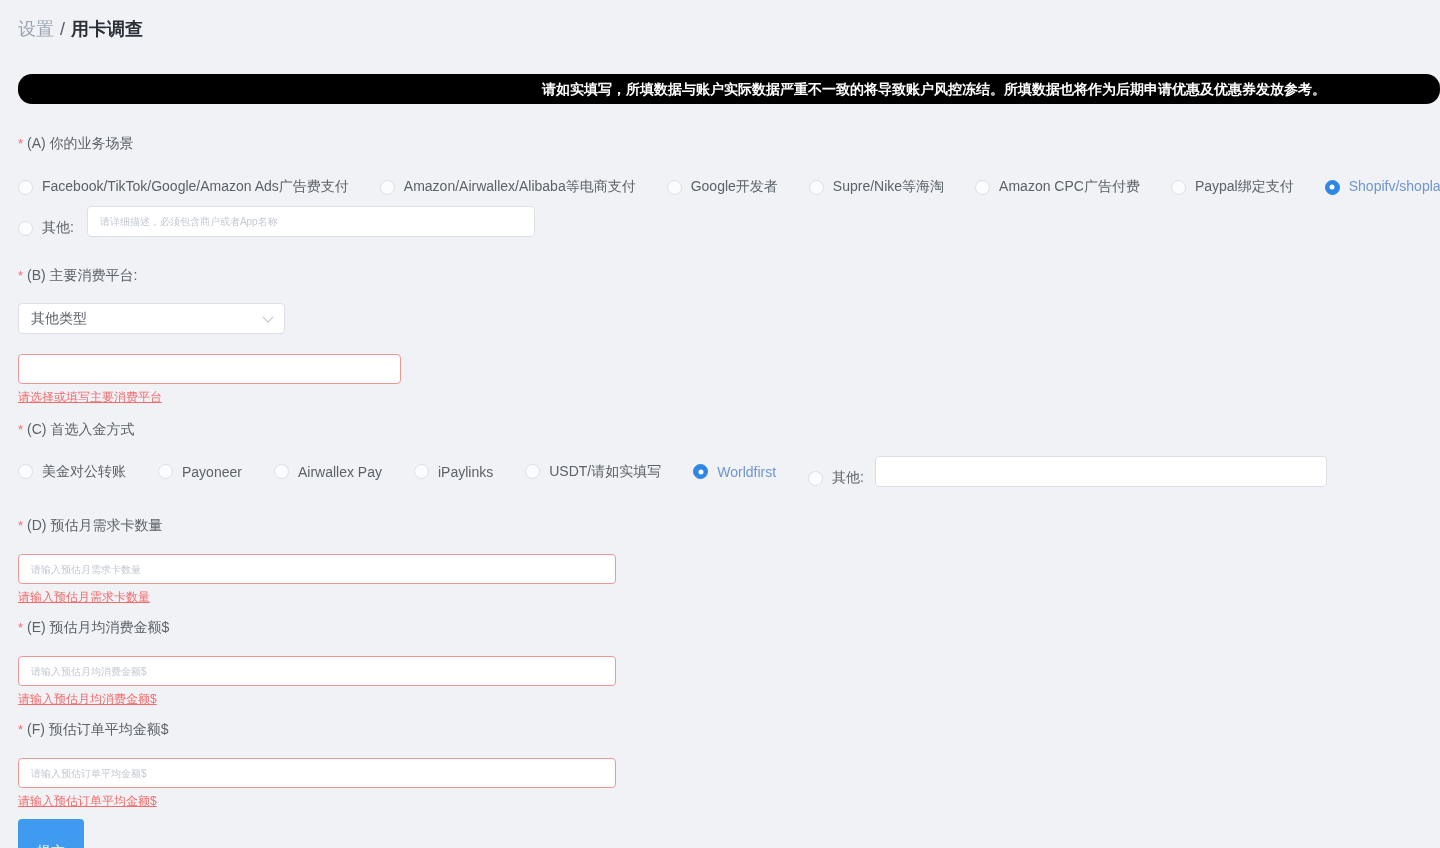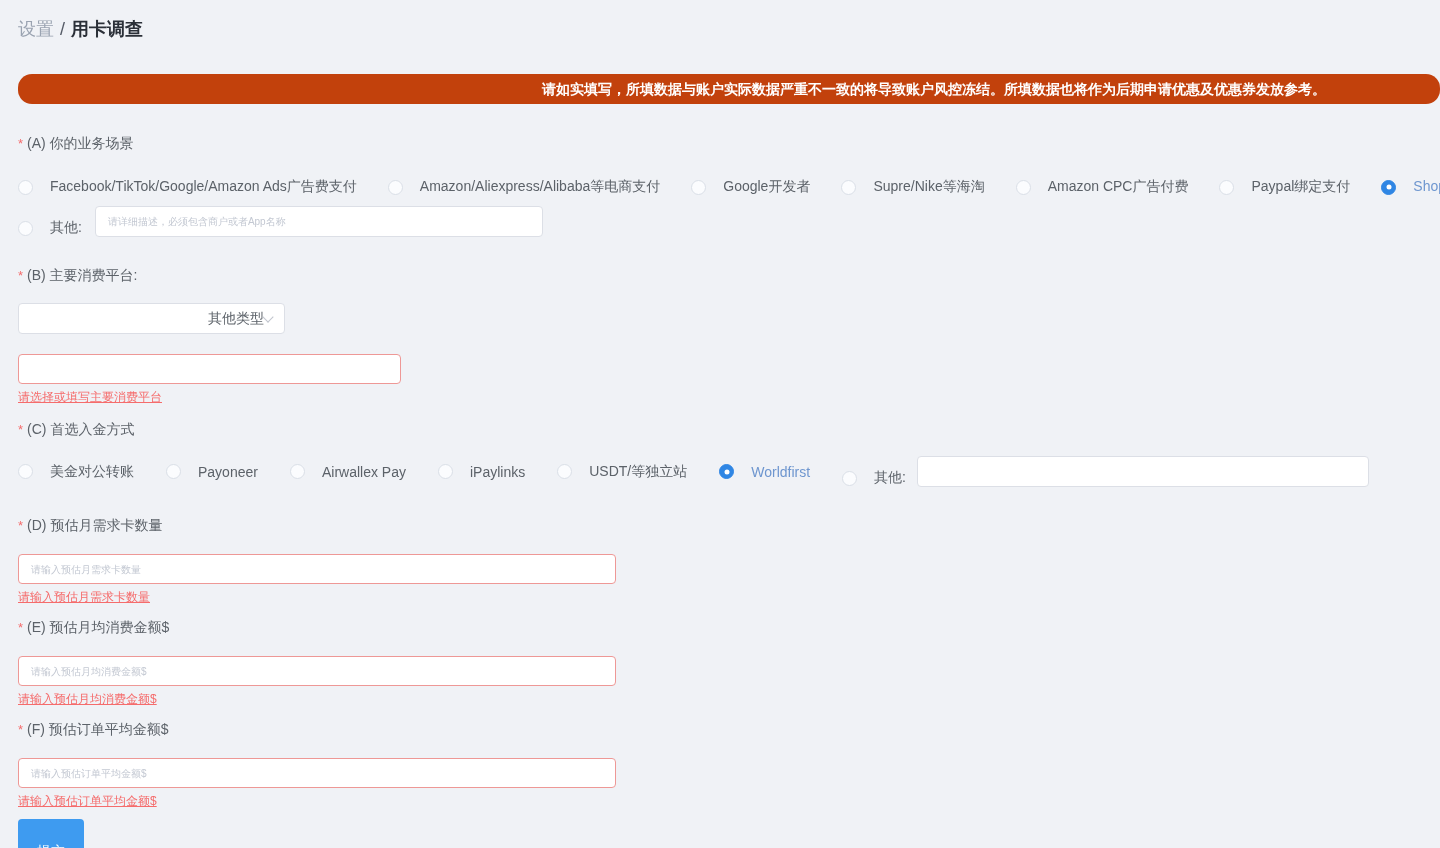--- a/index.html
+++ b/index.html
@@ -14,36 +14,36 @@
 
   
   .breadcrumb { padding-top:17px; font-size:18px; display:flex; gap:6px; align-items:center; }
   .crumb-parent { color:#9aa3b1; cursor:pointer; }
   .crumb-sep { color:#555b66; }
   .crumb-current { color:#2b3038; font-weight:bold; }
 
   
   .banner {
     margin-top:33px; height:30px; line-height:30px;
-    background:#c2410c; border-radius:14px;
+    background:#000000; border-radius:14px;
     color:#ffffff; font-weight:bold; font-size:14px;
     white-space:nowrap; overflow:hidden;
     padding-left:524px;
   }
 
   
   .sec-label { color:#5c6269; font-size:14px; display:flex; align-items:baseline; gap:4px; }
   .req { color:#f56c6c; font-size:13px; }
   .mt-a { margin-top:31px; }
 
   
   .radio-row { display:flex; align-items:center; }
   .row-a { margin-top:25px; gap:31px; }
   .row-c { margin-top:17px; gap:32px; height:31px; }
-  .radio { display:flex; align-items:center; gap:17px; cursor:pointer; }
+  .radio { display:flex; align-items:center; gap:9px; cursor:pointer; }
   .rb {
     width:15px; height:15px; border-radius:50%;
     background:#fbfcfe; border:1px solid #dadfe7; flex:0 0 auto;
   }
   .radio.checked .rb {
     background:#2f86e4; border-color:#2f86e4; position:relative;
   }
   .radio.checked .rb::after {
     content:""; position:absolute; left:50%; top:50%;
     width:5px; height:5px; border-radius:50%; background:#ffffff;
@@ -66,21 +66,21 @@
     font-family:"Liberation Sans","DejaVu Sans",sans-serif;
   }
   .txt-input::placeholder { color:#c3c8d2; }
   .err-border { border-color:#ee9896; }
 
   
   .mt-b { margin-top:30px; }
   .select-box {
     margin-top:18px; width:267px; height:31px;
     background:#ffffff; border:1px solid #dcdfe6; border-radius:4px;
-    display:flex; align-items:center; justify-content:flex-end;
+    display:flex; align-items:center; justify-content:space-between;
     padding:0 12px; cursor:pointer;
   }
   .select-value { color:#5c6269; }
   .chev {
     width:8px; height:8px; margin-top:-4px;
     border-right:1.5px solid #c0c4cc; border-bottom:1.5px solid #c0c4cc;
     transform:rotate(45deg);
   }
   .input-b { margin-top:20px; width:383px; height:30px; }
 
@@ -122,21 +122,21 @@
     <span>(A) 你的业务场景</span>
   </div>
 
   <div class="radio-row row-a">
     <label class="radio">
       <span class="rb"></span>
       <span class="rl">Facebook/TikTok/Google/Amazon Ads广告费支付</span>
     </label>
     <label class="radio">
       <span class="rb"></span>
-      <span class="rl">Amazon/Aliexpress/Alibaba等电商支付</span>
+      <span class="rl">Amazon/Airwallex/Alibaba等电商支付</span>
     </label>
     <label class="radio">
       <span class="rb"></span>
       <span class="rl">Google开发者</span>
     </label>
     <label class="radio">
       <span class="rb"></span>
       <span class="rl">Supre/Nike等海淘</span>
     </label>
     <label class="radio">
@@ -193,21 +193,21 @@
     <label class="radio">
       <span class="rb"></span>
       <span class="rl">Airwallex Pay</span>
     </label>
     <label class="radio">
       <span class="rb"></span>
       <span class="rl">iPaylinks</span>
     </label>
     <label class="radio">
       <span class="rb"></span>
-      <span class="rl">USDT/等独立站</span>
+      <span class="rl">USDT/请如实填写</span>
     </label>
     <label class="radio checked">
       <span class="rb"></span>
       <span class="rl">Worldfirst</span>
     </label>
     <div class="other-row other-row-c">
       <label class="radio">
         <span class="rb"></span>
         <span class="rl">其他:</span>
       </label>

